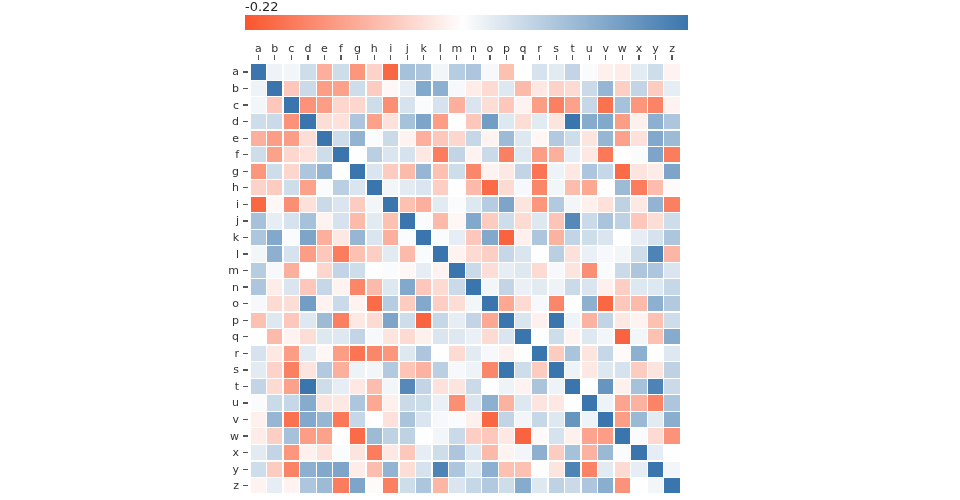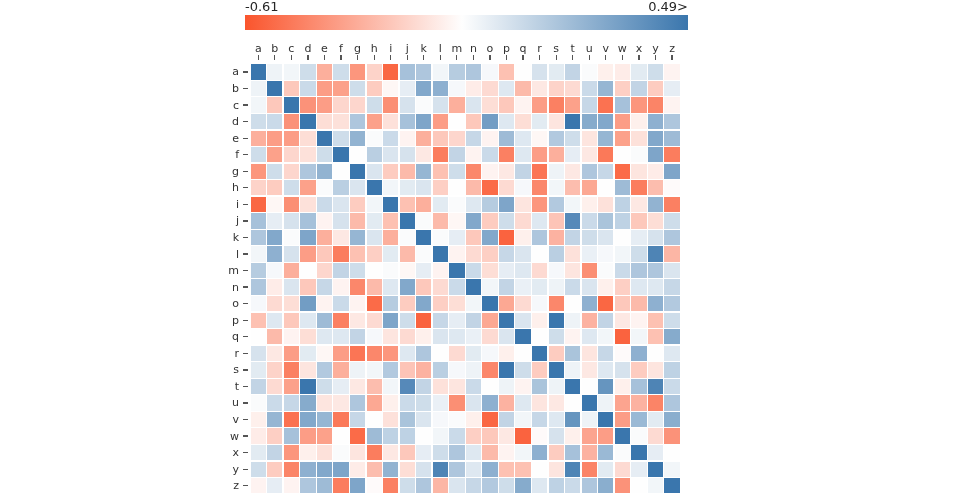--- a/index.html
+++ b/index.html
@@ -16,22 +16,21 @@
   .col-label{position:absolute;top:43px;height:11px;font-size:11px;color:#333;text-align:center;line-height:11px;}
   .row-label{position:absolute;width:30px;left:209px;font-size:11px;color:#333;text-align:right;line-height:11px;}
   .x-tick{position:absolute;top:55px;width:1.2px;height:5px;background:#555;}
   .y-tick{position:absolute;left:243px;width:5px;height:1.3px;background:#555;}
 </style>
 </head>
 <body>
 
 <div class="figure">
 
-  <div class="legend-label min">-0.61</div>
-  <div class="legend-label max">0.49&gt;</div>
+  <div class="legend-label min">-0.22</div>
   <div class="legend-bar" style="background: linear-gradient(90deg, rgb(250, 85, 45) 0%, rgb(254, 254, 254) 49%, rgb(58, 118, 173) 100%);"></div>
 
   <div id="xlabels">
       <div class="col-label" style="left: 250px; width: 16.55px;">a</div>
       <div class="x-tick" style="left: 257.675px;"></div>
       <div class="col-label" style="left: 266.55px; width: 16.55px;">b</div>
       <div class="x-tick" style="left: 274.225px;"></div>
       <div class="col-label" style="left: 283.1px; width: 16.55px;">c</div>
       <div class="x-tick" style="left: 290.775px;"></div>
       <div class="col-label" style="left: 299.65px; width: 16.55px;">d</div>

